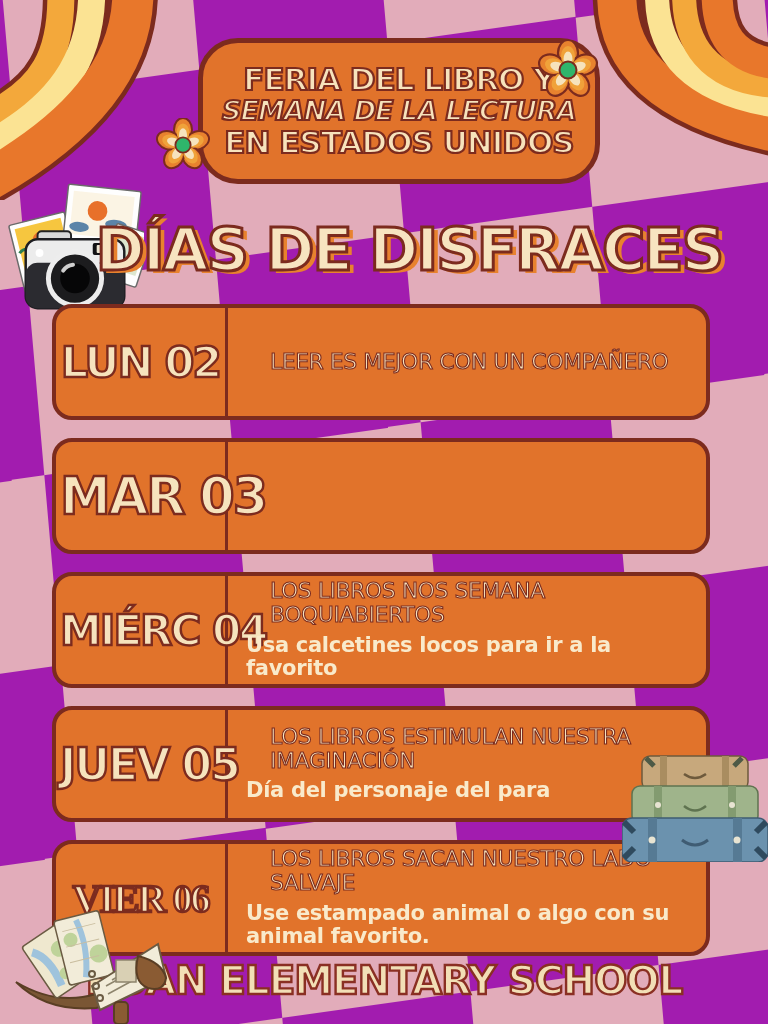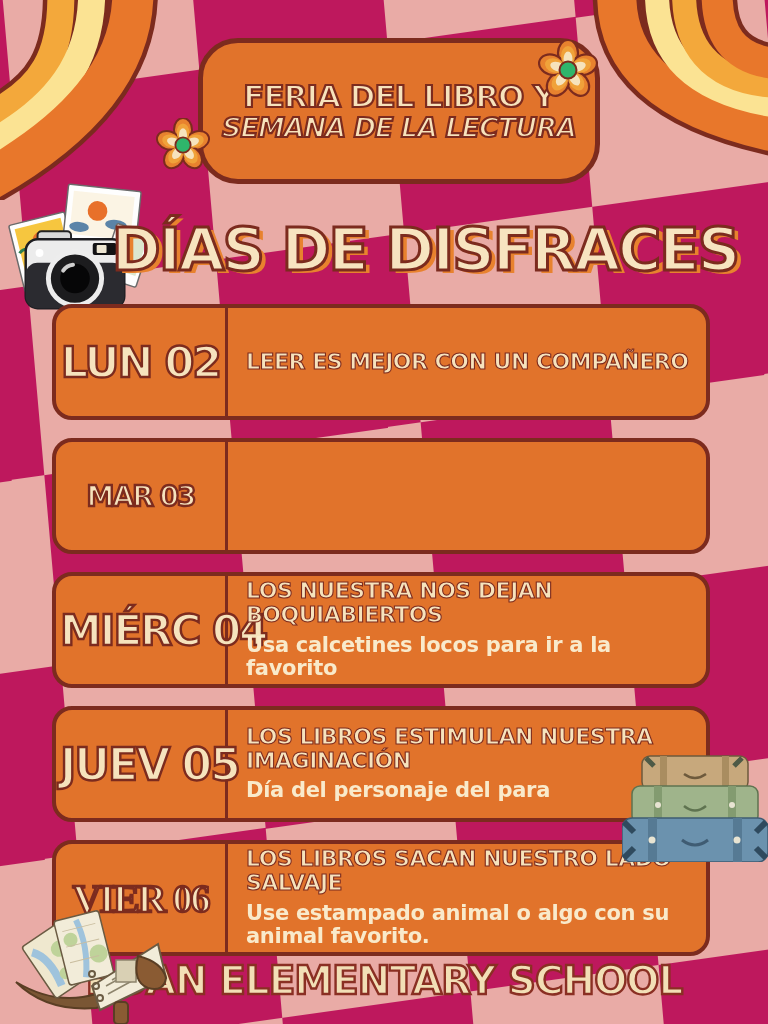--- a/index.html
+++ b/index.html
@@ -1,19 +1,19 @@
 <!DOCTYPE html>
 <html><head>
 <meta charset="utf-8">
 <style>
   html,body{margin:0;padding:0;}
   body{font-family:"DejaVu Sans",sans-serif;background:#d8d2c8;}
   .poster{
     position:relative;width:768px;height:1024px;margin:0 auto;
-    background:#be185d;overflow:hidden;
+    background:#a21caf;overflow:hidden;
   }
   
   .checker{
     position:absolute;left:-18%;top:-14%;width:140%;height:136%;
     background:conic-gradient(#F7DCBE 0 25%, transparent 25% 50%, #F7DCBE 50% 75%, transparent 75%);
     background-size:380px 380px;
     transform:rotate(-8deg) skewX(-3deg);
     opacity:.75;pointer-events:none;
   }
   .layer{position:absolute;}
@@ -27,21 +27,21 @@
     position:absolute;left:198px;top:38px;width:402px;height:146px;
     background:#E1732B;border:5px solid #7C2B1E;border-radius:40px;
     box-sizing:border-box;display:flex;flex-direction:column;
     align-items:center;justify-content:center;z-index:2;
   }
   .banner-line{
     display:block;width:354px;text-align:center;white-space:nowrap;
     font-size:31px;line-height:1.08;
   }
   .big-title{
-    position:absolute;left:111px;top:198px;width:628px;height:102px;z-index:3;
+    position:absolute;left:95px;top:198px;width:628px;height:102px;z-index:3;
     display:flex;align-items:center;justify-content:flex-end;
   }
   .big-title span{
     display:block;width:100%;text-align:center;white-space:nowrap;
     font-size:76px;font-weight:bold;color:#F7E4C0;letter-spacing:-2px;
     -webkit-text-stroke:3px #7C2B1E;
     text-shadow:5px 3px 0 #E8822E;
   }
   
   .cards{
@@ -59,22 +59,22 @@
   .day-panel span{
     display:block;width:100%;text-align:center;white-space:nowrap;
     font-size:48px;font-weight:bold;color:#F6E3BD;letter-spacing:-2px;
     -webkit-text-stroke:2.4px #7C2B1E;
   }
   .card-content{
     flex:1;display:flex;flex-direction:column;justify-content:center;
     padding:8px 14px 8px 18px;gap:7px;box-sizing:border-box;
   }
   .card-heading{
-    font-size:22px;font-weight:bold;line-height:1.08;color:#F6E3BD;
-    letter-spacing:-0.5px;-webkit-text-stroke:1.1px #7C2B1E;
+    font-size:22px;font-weight:normal;line-height:1.08;color:#F6E3BD;
+    letter-spacing:-0.5px;margin-left:24px;-webkit-text-stroke:1.1px #7C2B1E;
   }
   .card-desc{
     font-size:21px;font-weight:bold;line-height:1.13;color:#F9EACB;letter-spacing:-0.3px;
   }
   .footer{
     position:absolute;left:84px;top:958px;width:600px;z-index:2;text-align:center;
   }
   .footer span{
     display:block;width:100%;white-space:nowrap;font-size:44px;font-weight:bold;
     color:#F2DFB6;letter-spacing:-1px;-webkit-text-stroke:2.4px #8A2F23;
@@ -103,20 +103,21 @@
     <path d="M 150 -20 C 144 40 167 65 212 68" stroke="#7C2B1E" stroke-width="40"></path>
     <path d="M 50 -20 C 40 60 90 112 210 137" stroke="#E8772B" stroke-width="39"></path>
     <path d="M 90 -20 C 82 55 122 97 210 110" stroke="#FBE393" stroke-width="24"></path>
     <path d="M 117 -20 C 110 50 143 87 210 90" stroke="#F3A83B" stroke-width="24"></path>
     <path d="M 150 -20 C 144 40 167 65 212 68" stroke="#E8772B" stroke-width="31"></path>
   </svg>
 
   <div class="banner">
     <span class="banner-line outlined">FERIA DEL LIBRO Y</span>
     <span class="banner-line outlined" style="font-size: 27px; font-style: italic;">SEMANA DE LA LECTURA</span>
+    <span class="banner-line outlined">EN ESTADOS UNIDOS</span>
   </div>
 
   <svg class="layer" style="left:156px;top:118px;z-index:3" width="54" height="54" viewBox="0 0 60 60">
     <g stroke="#7C2B1E" stroke-width="2.2" fill="#E8822E">
       <ellipse cx="30" cy="13" rx="10" ry="13"></ellipse>
       <ellipse cx="30" cy="13" rx="10" ry="13" transform="rotate(72 30 30)"></ellipse>
       <ellipse cx="30" cy="13" rx="10" ry="13" transform="rotate(144 30 30)"></ellipse>
       <ellipse cx="30" cy="13" rx="10" ry="13" transform="rotate(216 30 30)"></ellipse>
       <ellipse cx="30" cy="13" rx="10" ry="13" transform="rotate(288 30 30)"></ellipse>
     </g>
@@ -199,29 +200,29 @@
     <div class="card">
       <div class="day-panel">
         <span style="font-size: 43px;">LUN 02</span>
       </div>
       <div class="card-content">
         <div class="card-heading">LEER ES MEJOR CON UN COMPAÑERO</div>
       </div>
     </div>
     <div class="card">
       <div class="day-panel">
-        <span style="font-size: 28px;">MAR 03</span>
+        <span style="font-size: 51px;">MAR 03</span>
       </div>
     </div>
     <div class="card">
       <div class="day-panel">
         <span style="font-size: 42px;">MIÉRC 04</span>
       </div>
       <div class="card-content">
-        <div class="card-heading">LOS NUESTRA NOS DEJAN BOQUIABIERTOS</div>
+        <div class="card-heading">LOS LIBROS NOS SEMANA BOQUIABIERTOS</div>
         <div class="card-desc">Usa calcetines locos para ir a la favorito</div>
       </div>
     </div>
     <div class="card">
       <div class="day-panel">
         <span style="font-size: 44px;">JUEV 05</span>
       </div>
       <div class="card-content">
         <div class="card-heading">LOS LIBROS ESTIMULAN NUESTRA IMAGINACIÓN</div>
         <div class="card-desc">Día del personaje del para</div>

